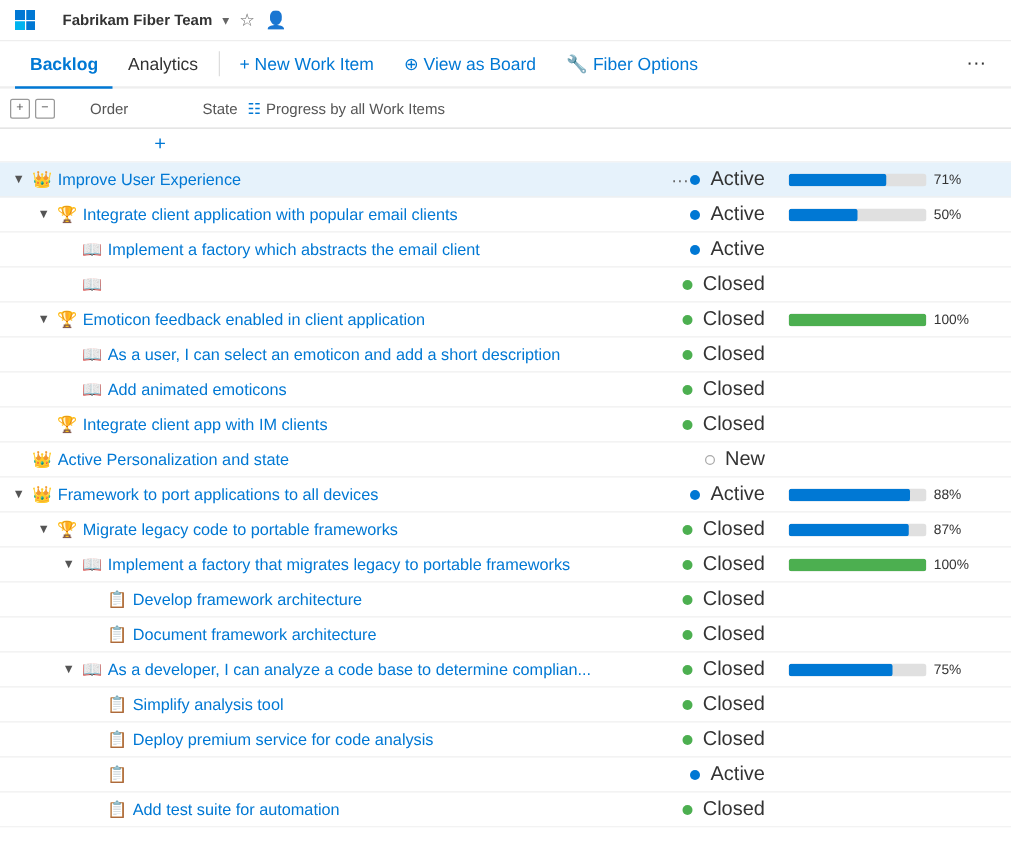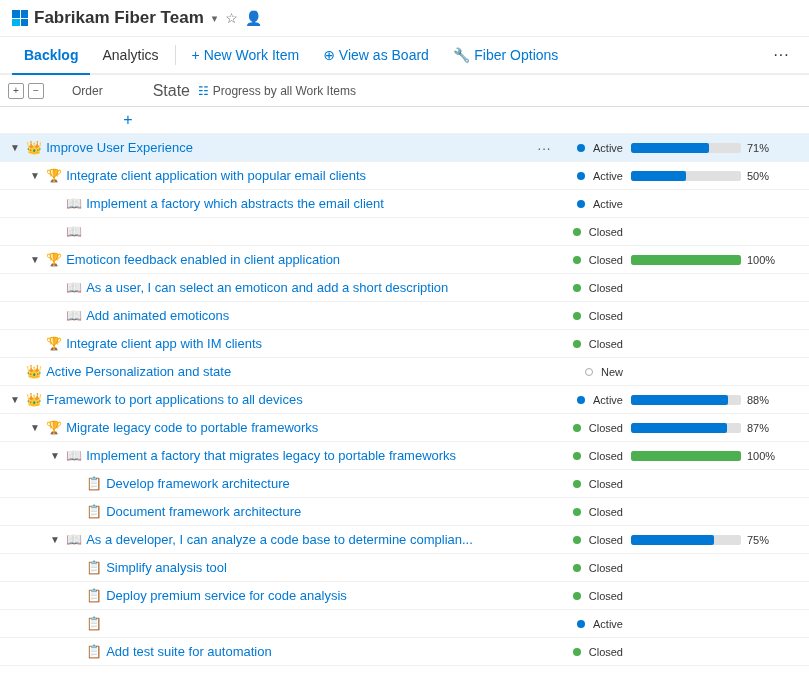--- a/index.html
+++ b/index.html
@@ -1,20 +1,20 @@
 <!DOCTYPE html>
 <html><head>
   <meta charset="utf-8">
   <style>
     * { box-sizing: border-box; margin: 0; padding: 0; }
     body { font-family: "Segoe UI", Arial, sans-serif; font-size: 13px; color: #333; background: #fff; width: 809px; overflow-x: hidden; }
 
     
     .top-bar { display: flex; align-items: center; padding: 8px 12px; border-bottom: 1px solid #eee; gap: 8px; }
-    .top-bar .logo { display: flex; align-items: center; gap: 6px; font-size: 17px; font-weight: 600; color: #333; }
+    .top-bar .logo { display: flex; align-items: center; gap: 22px; font-size: 12px; font-weight: 600; color: #333; }
     .top-bar .logo-icon { display: grid; grid-template-columns: 1fr 1fr; gap: 1px; width: 16px; height: 16px; }
     .top-bar .logo-icon span { background: #0078d4; display: block; }
     .top-bar .logo-icon span:nth-child(3) { background: #00b4ef; }
     .top-bar .logo-icon span:nth-child(4) { background: #0078d4; }
     .top-bar .chevron { color: #666; font-size: 11px; cursor: pointer; }
     .top-bar .star { color: #666; font-size: 14px; cursor: pointer; }
     .top-bar .person { color: #666; font-size: 14px; cursor: pointer; }
 
     
     .nav-bar { display: flex; align-items: center; padding: 0 12px; border-bottom: 2px solid #eee; gap: 0; }
@@ -23,39 +23,39 @@
     .nav-separator { width: 1px; height: 20px; background: #ddd; margin: 0 4px; }
     .nav-action { display: flex; align-items: center; gap: 4px; padding: 8px 12px; cursor: pointer; color: #0078d4; font-size: 14px; white-space: nowrap; }
     .nav-dots { padding: 8px 8px; cursor: pointer; color: #333; font-size: 16px; margin-left: auto; }
 
     
     .table-header { display: flex; align-items: center; padding: 4px 8px; border-bottom: 1px solid #ddd; background: #fff; min-height: 32px; }
     .col-controls { display: flex; align-items: center; gap: 4px; min-width: 60px; }
     .col-controls .btn-sm { border: 1px solid #999; border-radius: 2px; width: 16px; height: 16px; display: flex; align-items: center; justify-content: center; cursor: pointer; font-size: 10px; color: #555; background: #fff; }
     .col-order { min-width: 50px; color: #555; font-size: 12px; padding-left: 4px; }
     .col-title { flex: 1; color: #555; font-size: 12px; }
-    .col-state { min-width: 80px; color: #555; font-size: 16px; text-align: right; padding-right: 8px; }
+    .col-state { min-width: 80px; color: #555; font-size: 12px; text-align: right; padding-right: 8px; }
     .col-progress { min-width: 170px; color: #555; font-size: 12px; display: flex; align-items: center; gap: 4px; }
     .col-progress .progress-icon { color: #0078d4; font-size: 12px; }
 
     
     .add-row { display: flex; align-items: center; padding: 4px 8px; border-bottom: 1px solid #f0f0f0; }
     .add-btn { color: #0078d4; font-size: 16px; cursor: pointer; width: 20px; text-align: center; }
 
     
     .item-row { display: flex; align-items: center; padding: 3px 8px; border-bottom: 1px solid #f0f0f0; min-height: 28px; }
     .item-row.selected { background: #e6f2fb; }
 
     .row-left { display: flex; align-items: center; flex: 1; gap: 4px; overflow: hidden; }
     .row-chevron { width: 14px; text-align: center; color: #555; font-size: 10px; cursor: pointer; flex-shrink: 0; }
     .row-icon { flex-shrink: 0; font-size: 13px; }
     .row-title { flex: 1; overflow: hidden; text-overflow: ellipsis; white-space: nowrap; color: #0078d4; cursor: pointer; }
     .row-dots { color: #666; font-size: 14px; cursor: pointer; margin-left: 4px; }
 
-    .row-state { min-width: 80px; display: flex; align-items: center; gap: 8px; justify-content: flex-end; padding-right: 8px; font-size: 11px; }
+    .row-state { min-width: 80px; display: flex; align-items: center; gap: 8px; justify-content: flex-end; padding-right: 19px; font-size: 16px; }
     .state-dot { width: 8px; height: 8px; border-radius: 50%; flex-shrink: 0; }
     .state-dot.active { background: #0078d4; }
     .state-dot.closed { background: #4caf50; }
     .state-dot.new { background: #aaa; border: 1px solid #aaa; background: transparent; }
 
     .row-progress { min-width: 170px; display: flex; align-items: center; gap: 6px; }
     .progress-bar-wrap { width: 110px; height: 10px; background: #e0e0e0; border-radius: 2px; overflow: hidden; flex-shrink: 0; }
     .progress-bar-fill { height: 100%; border-radius: 2px; }
     .progress-pct { font-size: 11px; color: #333; min-width: 32px; }
   </style>

